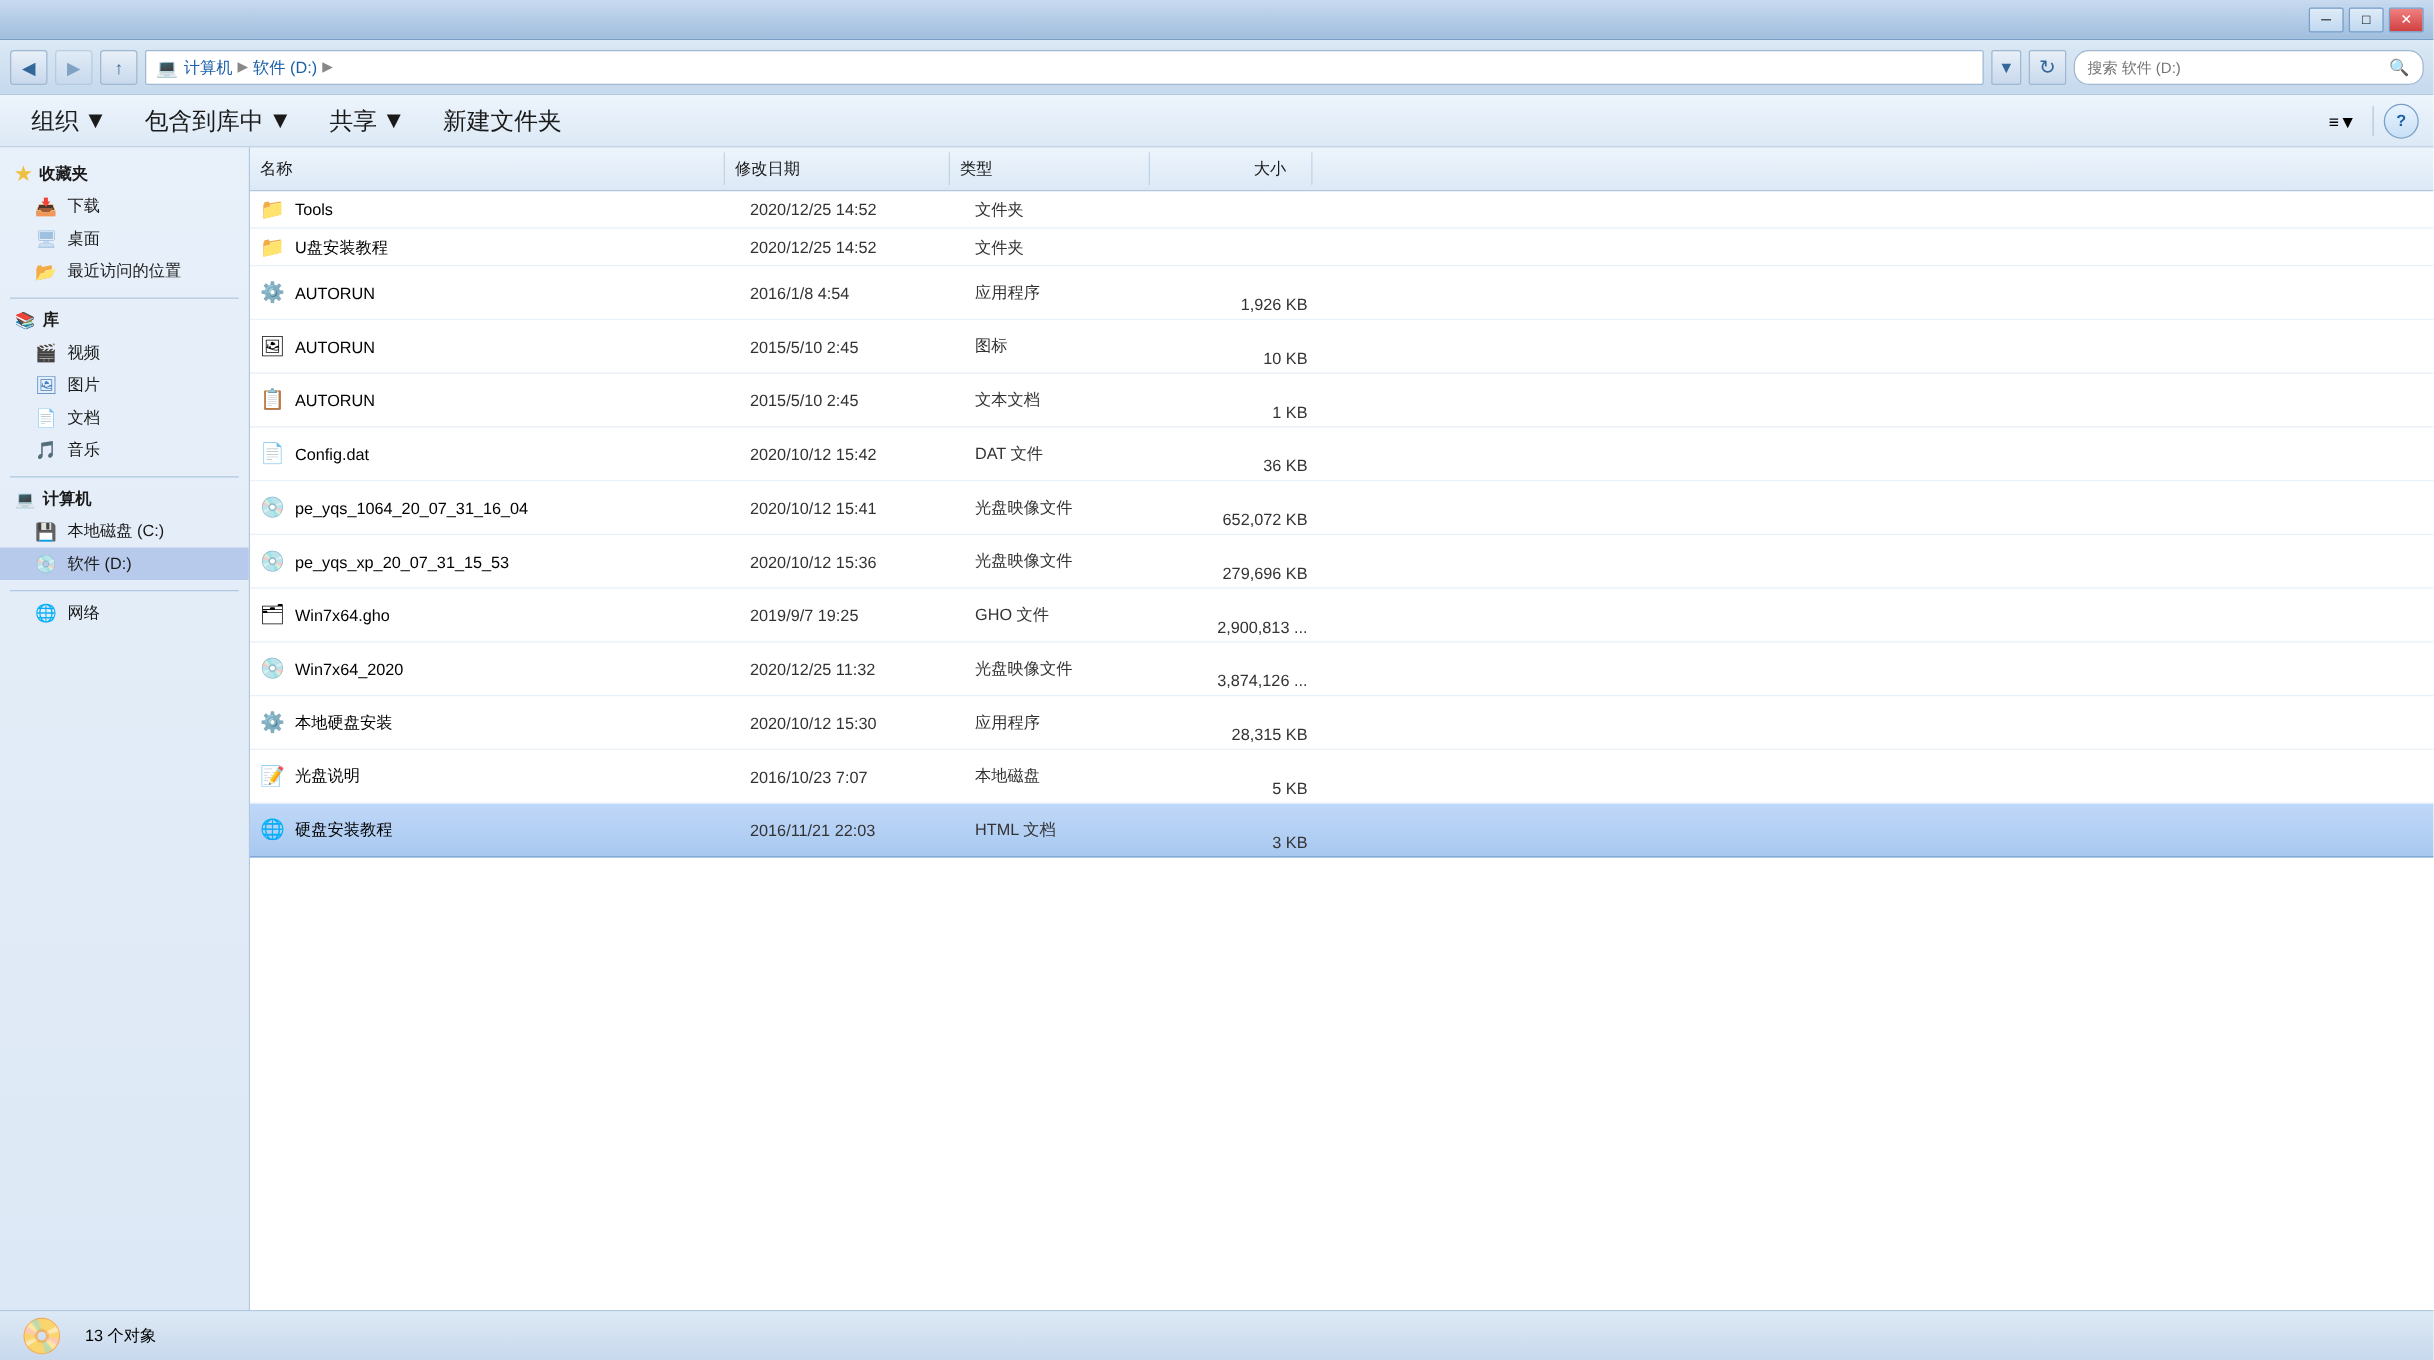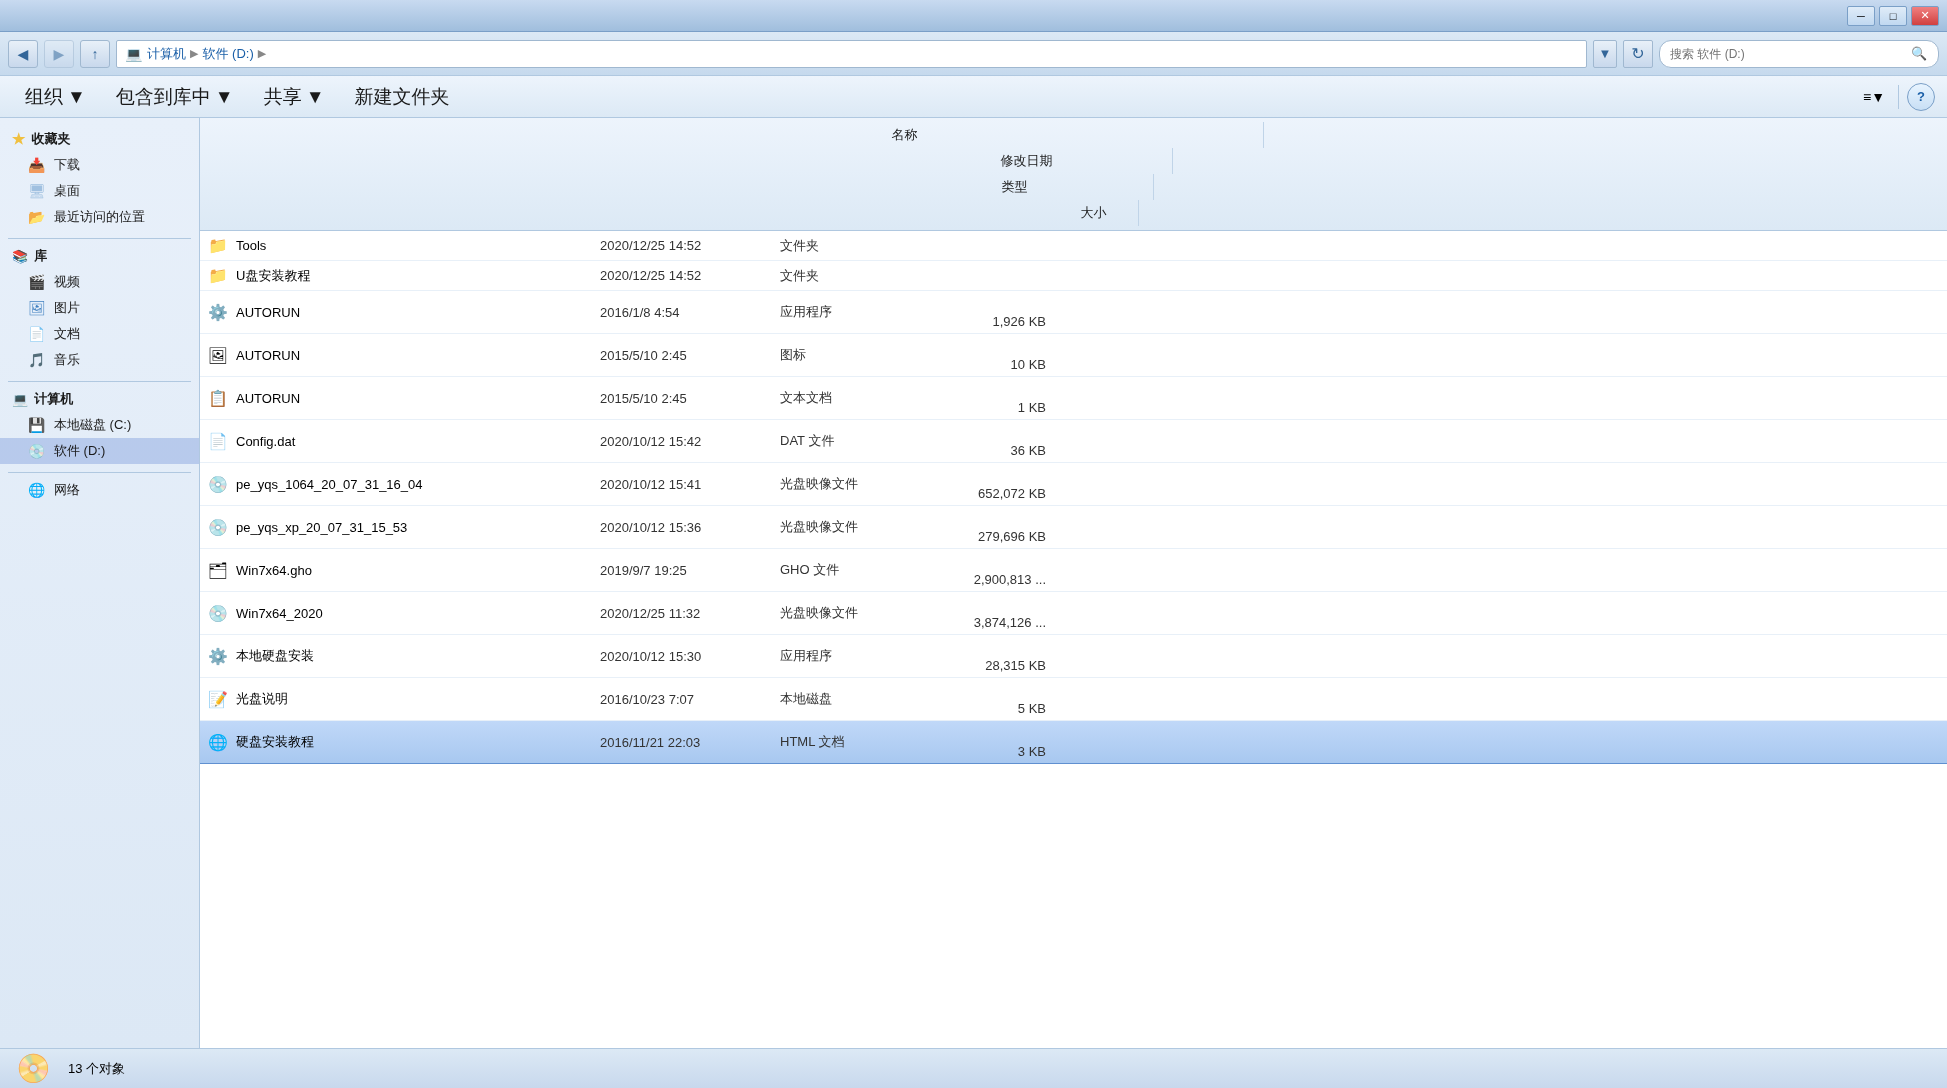--- a/index.html
+++ b/index.html
@@ -277,34 +277,33 @@
     }
     .file-list-header {
       display: flex;
       align-items: center;
       background: linear-gradient(to bottom, #edf4fc, #dce9f5);
       border-bottom: 1px solid #b0c8e0;
       position: sticky;
       top: 0;
       z-index: 10;
       padding: 4px 0;
-      flex-direction: column;
     }
     .col-header {
       padding: 4px 8px;
       font-size: 13px;
       color: #1a1a1a;
       cursor: pointer;
       user-select: none;
       border-right: 1px solid #c0d4e8;
     }
     .col-name { width: 380px; }
-    .col-date { width: 180px; margin-left: 18px; }
+    .col-date { width: 180px; }
     .col-type { width: 160px; font-family: Liberation Mono, monospace; }
-    .col-size { width: 130px; text-align: right; padding-right: 31px; }
+    .col-size { width: 130px; text-align: right; padding-right: 20px; }
 
     .file-row {
       display: flex;
       align-items: center;
       border-bottom: 1px solid #e8f0f8;
       cursor: pointer;
       min-height: 30px;
     }
     .file-row.selected {
       background: linear-gradient(to bottom, #c0d8f8, #a8c8f0);

